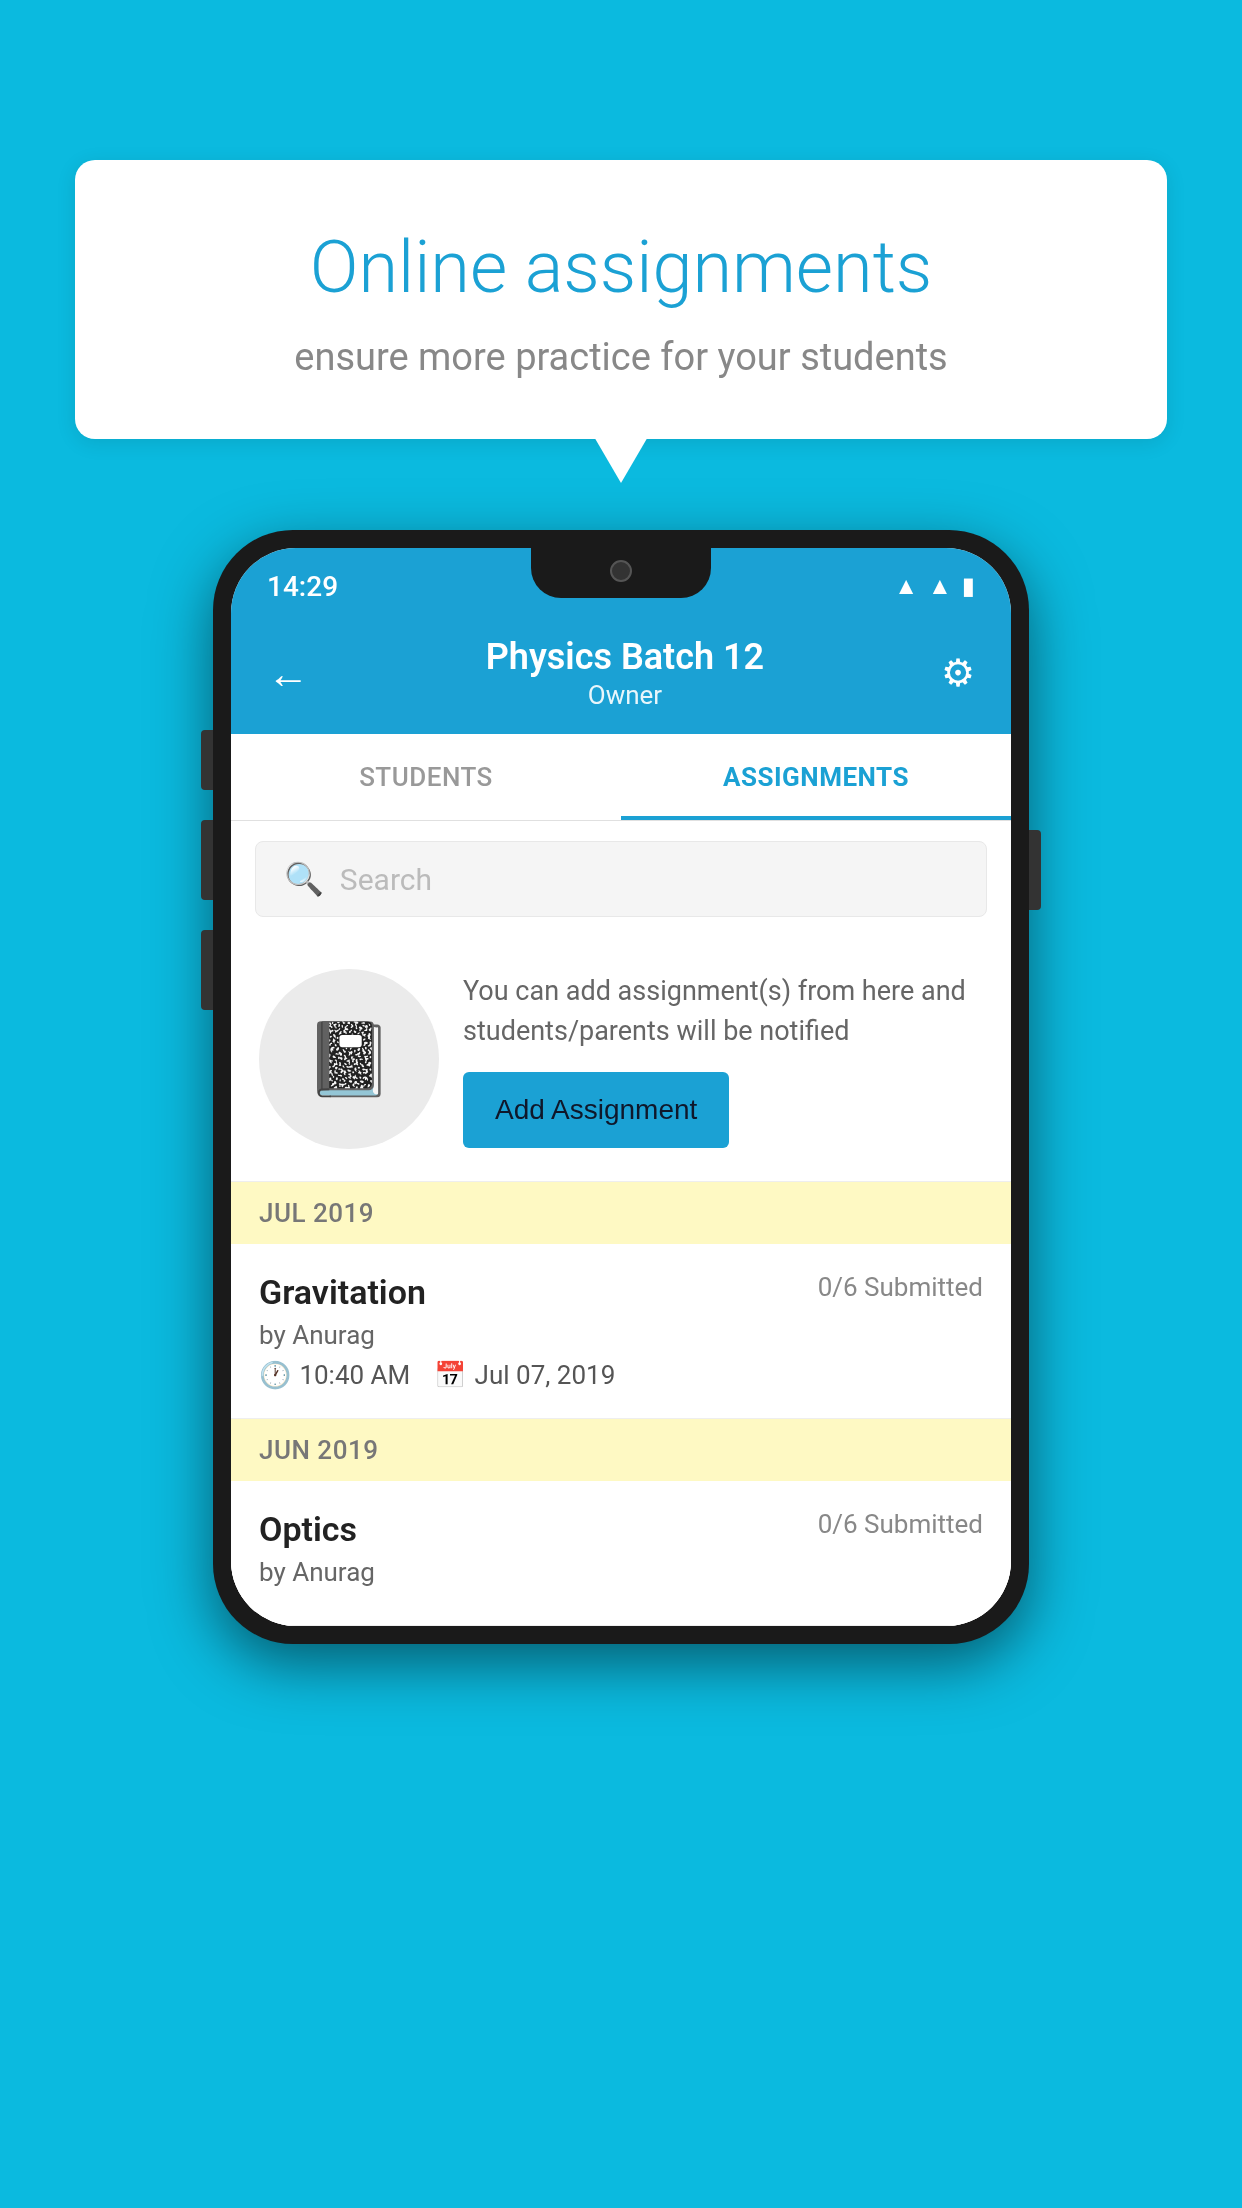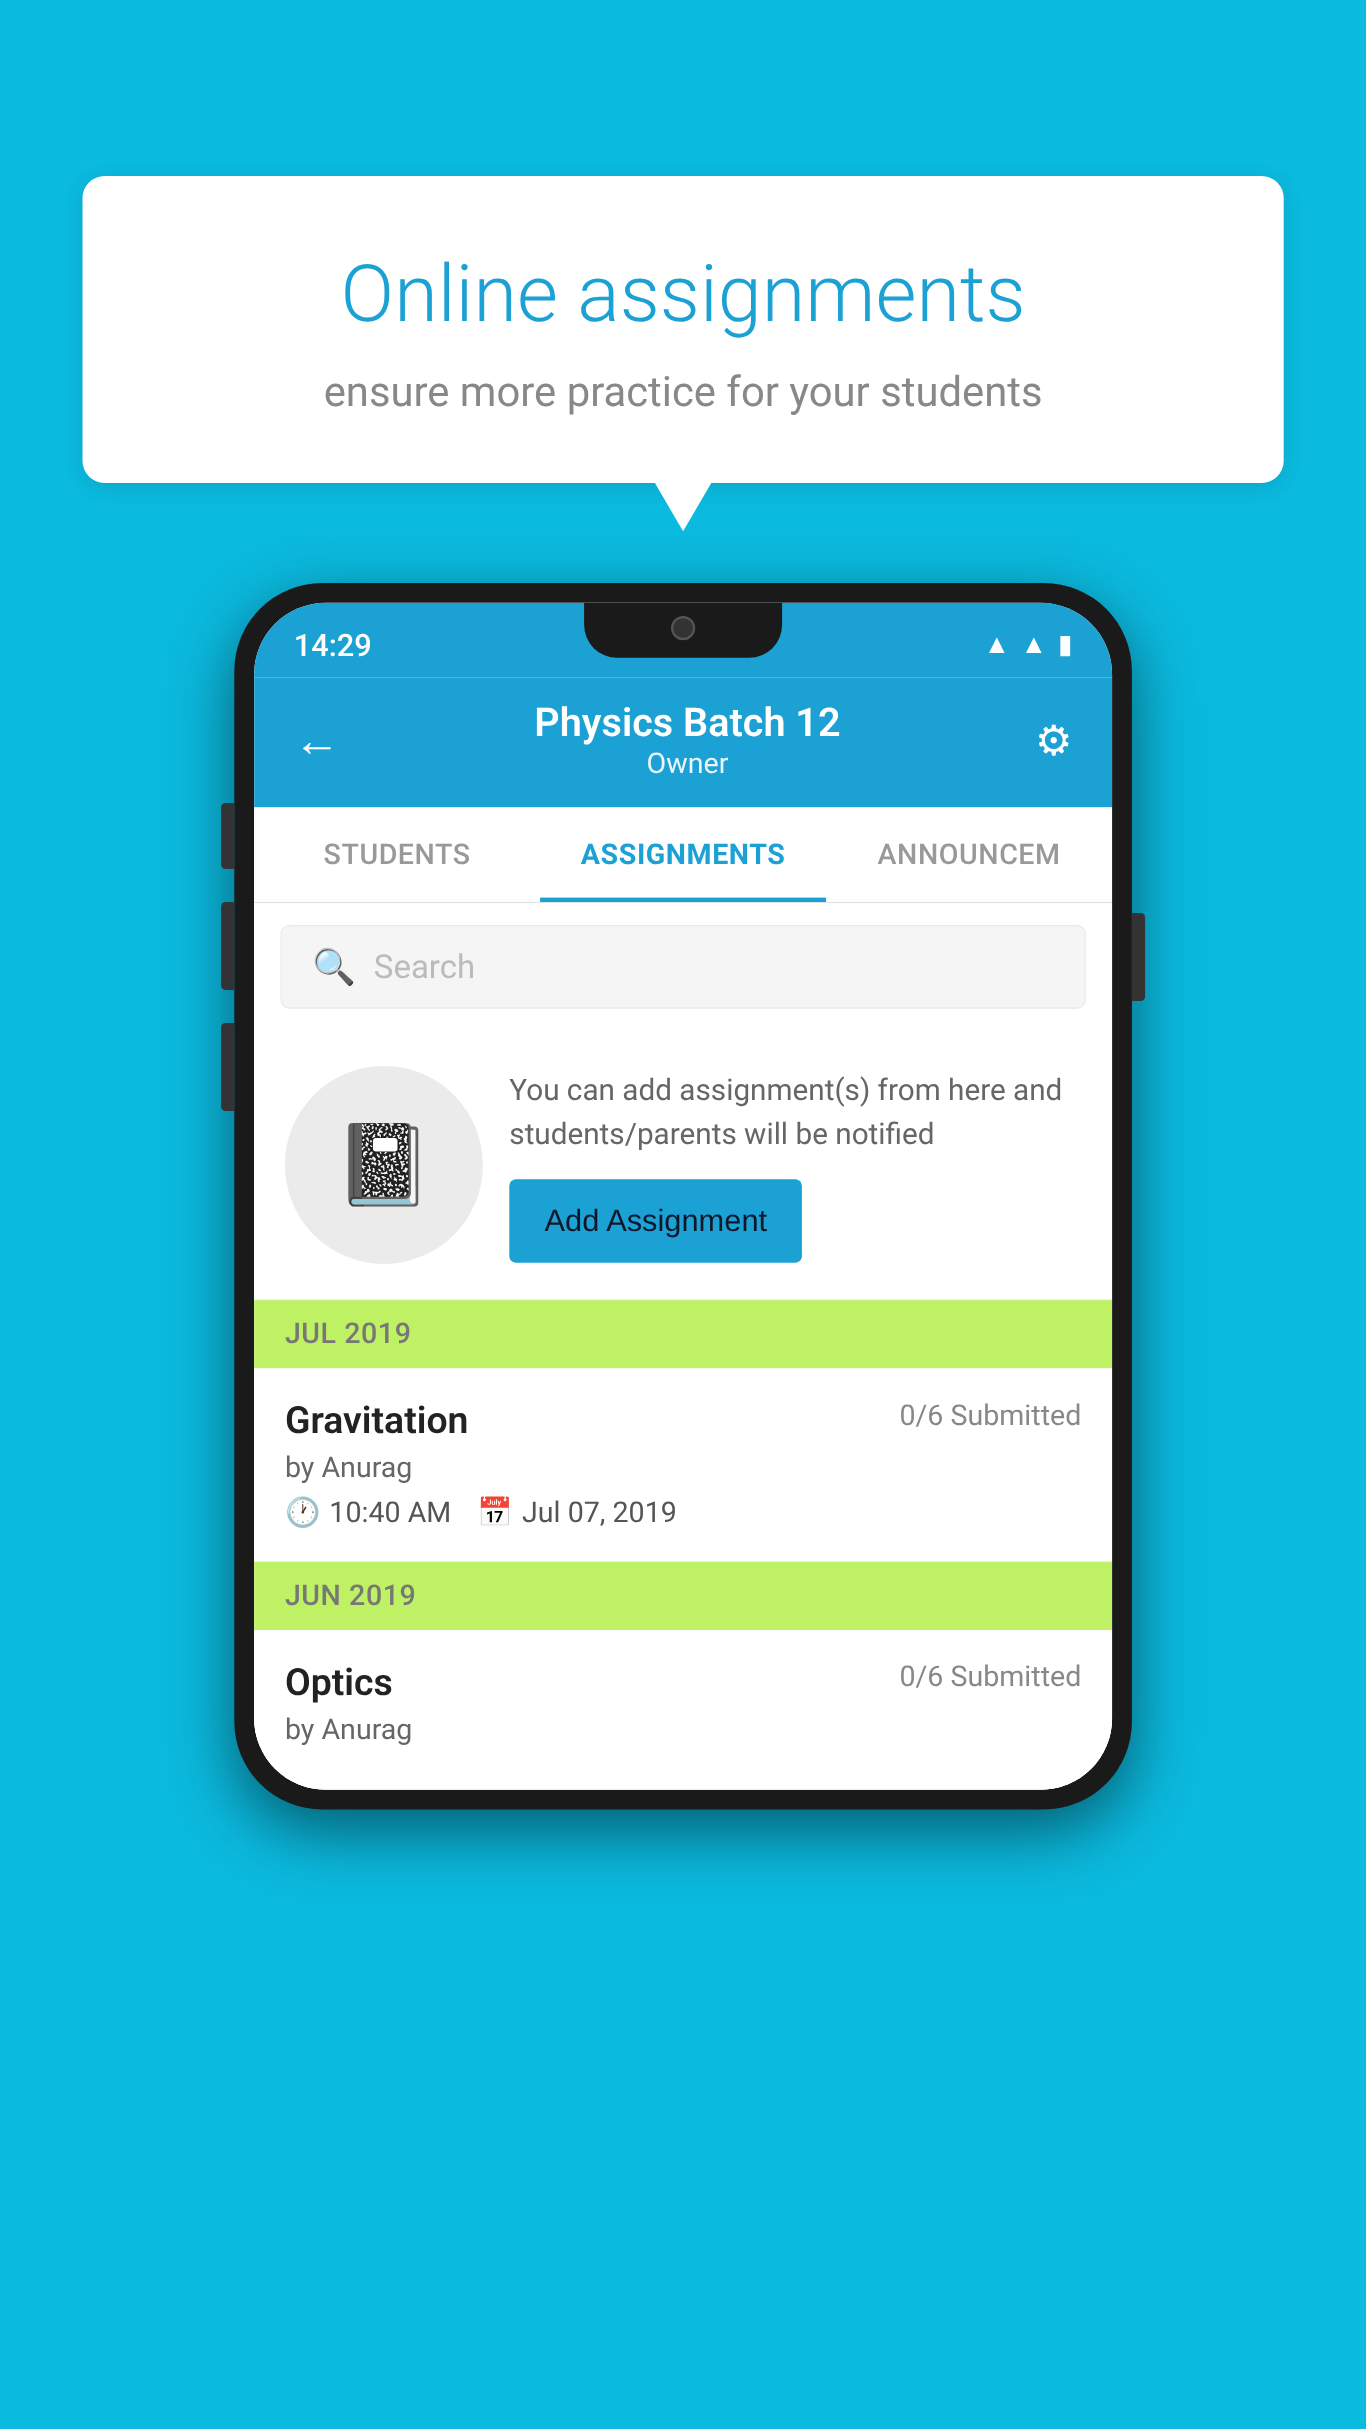--- a/index.html
+++ b/index.html
@@ -279,21 +279,21 @@
       border: none;
       border-radius: 6px;
       padding: 22px 32px;
       font-size: 28px;
       font-weight: 500;
       cursor: pointer;
     }
 
     
     .section-header {
-      background: #bef264;
+      background: #fef9c3;
       padding: 16px 28px;
       font-size: 26px;
       color: #777;
       font-weight: 500;
       letter-spacing: 0.5px;
     }
 
     
     .assignment-item {
       background: white;
@@ -426,23 +426,20 @@
         </div>
         <span class="settings-btn">⚙</span>
       </div>
 
       <div class="tabs-container">
         <div class="tab">
           <span>STUDENTS</span>
         </div>
         <div class="tab active">
           <span>ASSIGNMENTS</span>
-        </div>
-        <div class="tab">
-          <span>ANNOUNCEM</span>
         </div>
       </div>
 
       <div class="content-area">
 
         <div class="search-container">
           <div class="search-bar">
             <span class="search-icon-wrap">🔍</span>
             <span class="search-text">Search</span>
           </div>

